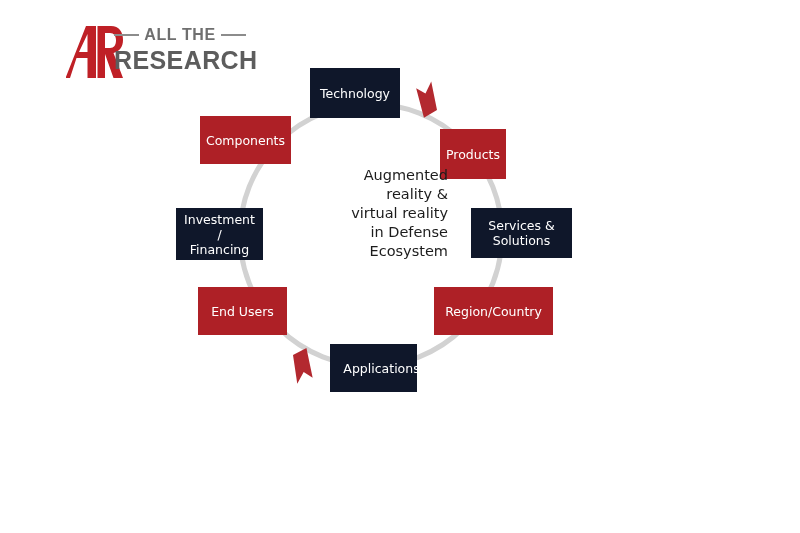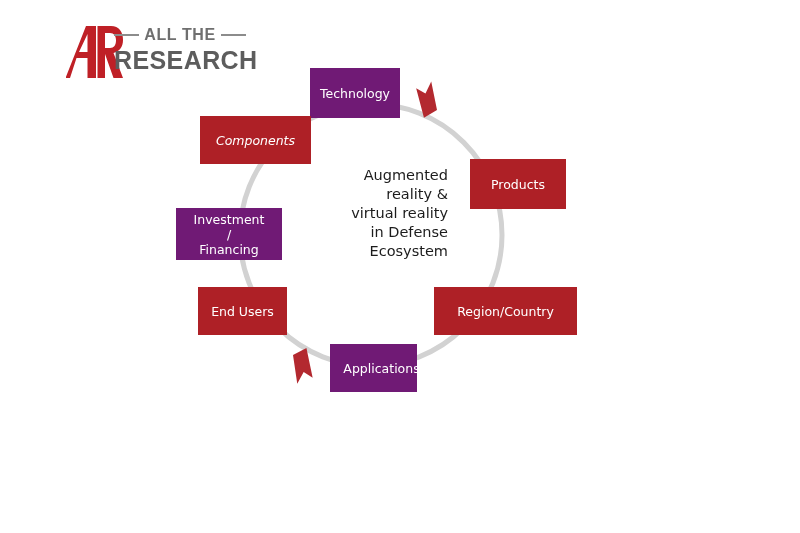--- a/index.html
+++ b/index.html
@@ -93,21 +93,21 @@
     justify-content: center;
     text-align: center;
     color: #ffffff;
     font-family: "DejaVu Sans", sans-serif;
     font-size: 12.5px;
     line-height: 15px;
     box-sizing: border-box;
     padding: 2px 4px;
     white-space: pre-line;
   }
-  .node-dark { background: #701a75; }
+  .node-dark { background: #0f172a; }
   .node-red  { background: #ae2026; }
 
   #center-label {
     position: absolute;
     left: 300px;
     top: 166px;
     width: 148px;
     text-align: right;
     color: #1c1c1c;
     font-family: "DejaVu Sans", sans-serif;
@@ -153,34 +153,36 @@
         <path d="M 0 0 L -26 -13 L -20 -1 L -30 3 L -2 15 Z" fill="#b3292f"></path>
       </g>
 
       <g transform="translate(293,355) rotate(235)">
         <path d="M 0 0 L -26 -13 L -20 -1 L -30 3 L -2 15 Z" fill="#b3292f"></path>
       </g>
     </svg>
 
     <div class="node-box node-dark" style="left:310px; top:68px; width:90px; height:50px;">Technology</div>
 
-    <div class="node-box node-red" style="left:470px; top:129px; width:96px; height:50px;margin-top:30px;">Products</div>
+    <div class="node-box node-red" style="left:440px; top:129px; width:66px; height:50px;">Products</div>
 
+    <div class="node-box node-dark" style="left:471px; top:208px; width:101px; height:50px;">Services &amp;
+Solutions</div>
 
-    <div class="node-box node-red" style="left:434px; top:287px; width:143px; height:48px;">Region/Country</div>
+    <div class="node-box node-red" style="left:434px; top:287px; width:119px; height:48px;">Region/Country</div>
 
     <div class="node-box node-dark" style="left:330px; top:344px; width:87px; height:48px;padding-left:20px;">Applications</div>
 
     <div class="node-box node-red" style="left:198px; top:287px; width:89px; height:48px;">End Users</div>
 
-    <div class="node-box node-dark" style="left:176px; top:208px; width:106px; height:52px;">Investment
+    <div class="node-box node-dark" style="left:176px; top:208px; width:87px; height:52px;">Investment
 /
 Financing</div>
 
-    <div class="node-box node-red" style="left:200px; top:116px; width:111px; height:48px;font-style:italic;">Components</div>
+    <div class="node-box node-red" style="left:200px; top:116px; width:91px; height:48px;">Components</div>
 
     <div id="center-label">Augmented
 reality &amp;
 virtual reality
 in Defense
 Ecosystem</div>
 
   </div>
 </div>
 

